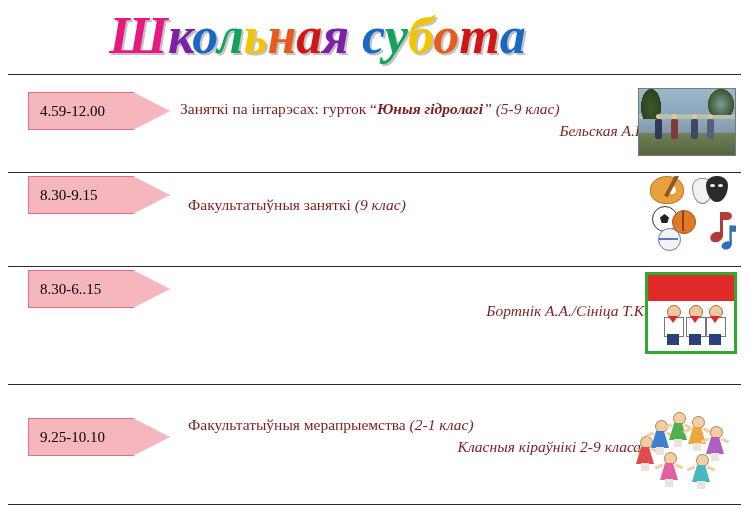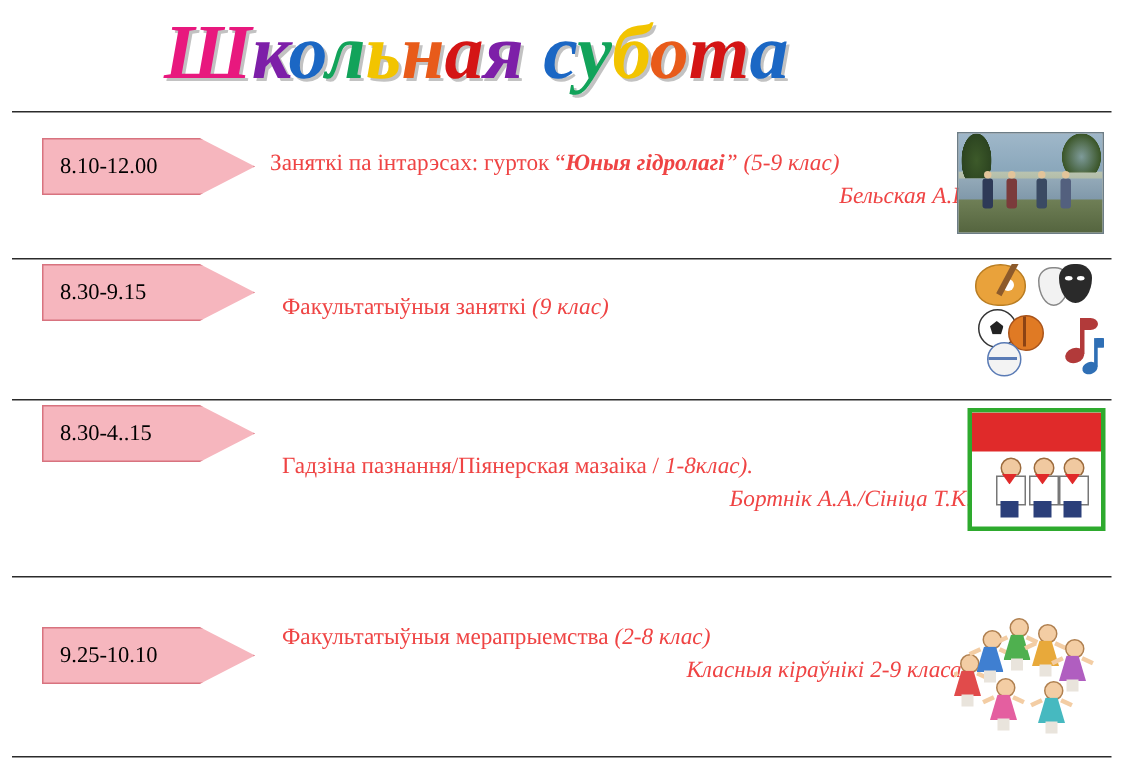--- a/index.html
+++ b/index.html
@@ -78,21 +78,21 @@
     font-family: "Liberation Serif", serif;
     font-size: 15px;
     color: #000;
   }
 
   .textblock {
     position: absolute;
     left: 180px;
     width: 460px;
     font-size: 15.5px;
-    color: #ef4444;
+    color: #7f1d1d;
     line-height: 22px;
   }
   .line-main {
     text-align: left;
   }
   .line-sub {
     text-align: right;
     font-style: italic;
   }
   .bolditalic {
@@ -292,21 +292,21 @@
 </head>
 <body>
 
 <div class="title-wrap">
   <div class="title" id="title"><span style="color: rgb(232, 24, 126);">Ш</span><span style="color: rgb(125, 31, 168);">к</span><span style="color: rgb(27, 103, 196);">о</span><span style="color: rgb(18, 163, 90);">л</span><span style="color: rgb(242, 196, 0);">ь</span><span style="color: rgb(232, 91, 26);">н</span><span style="color: rgb(212, 21, 21);">а</span><span style="color: rgb(125, 31, 168);">я</span><span style="color: rgb(0, 0, 0);"> </span><span style="color: rgb(27, 103, 196);">с</span><span style="color: rgb(18, 163, 90);">у</span><span style="color: rgb(242, 196, 0);">б</span><span style="color: rgb(232, 91, 26);">о</span><span style="color: rgb(212, 21, 21);">т</span><span style="color: rgb(27, 103, 196);">а</span></div>
 </div>
 <div class="title-rule"></div>
 
 <div class="row" style="top:92px;">
   <div class="arrow"></div>
-  <div class="arrow-inner">8.10-12.00</div>
+  <div class="arrow-inner">4.59-12.00</div>
   <div class="textblock" style="top:6px;">
     <div class="line-main">
       <span>Заняткі па інтарэсах: гурток “</span><span class="bolditalic">Юныя гідролагі</span><span class="ital">” (5-9 клас)</span>
     </div>
     <div class="line-sub">Бельская А.І</div>
   </div>
 </div>
 <div class="thumb photo1">
   <div class="tree"></div>
   <div class="tree2"></div>
@@ -354,25 +354,22 @@
   <div class="ic note note2">
     <div class="stem"></div>
       <div class="head"></div>
       <div class="flag"></div>
   </div>
 </div>
 <div class="sep" style="top:266px;"></div>
 
 <div class="row" style="top:270px;">
   <div class="arrow"></div>
-  <div class="arrow-inner">8.30-4..15</div>
+  <div class="arrow-inner">8.30-6..15</div>
   <div class="textblock" style="top:30px;left:188px;">
-    <div class="line-main">
-      <span>Гадзіна пазнання/Піянерская мазаіка / </span><span class="ital">1-8клас).</span>
-    </div>
     <div class="line-sub">Бортнік А.А./Сініца Т.К.</div>
   </div>
 </div>
 <div class="thumb pic3">
   <div class="red"></div>
   <div class="kid k1">
       <div class="head"></div>
       <div class="body"></div>
       <div class="scarf"></div>
       <div class="legs"></div>
@@ -390,21 +387,21 @@
       <div class="legs"></div>
     </div>
 </div>
 <div class="sep" style="top:384px;"></div>
 
 <div class="row" style="top:388px;">
   <div class="arrow" style="top:30px;"></div>
   <div class="arrow-inner" style="top:30px;">9.25-10.10</div>
   <div class="textblock" style="top:26px;left:188px;">
     <div class="line-main">
-      <span>Факультатыўныя мерапрыемства </span><span class="ital">(2-8 клас)</span>
+      <span>Факультатыўныя мерапрыемства </span><span class="ital">(2-1 клас)</span>
     </div>
     <div class="line-sub">Класныя кіраўнікі 2-9 класаў</div>
   </div>
 </div>
 <div class="thumb pic4">
   <div class="ch c1" style="left:0px;  top:26px;">
       <div class="head"></div>
       <div class="arml"></div>
       <div class="armr"></div>
       <div class="dress"></div>

